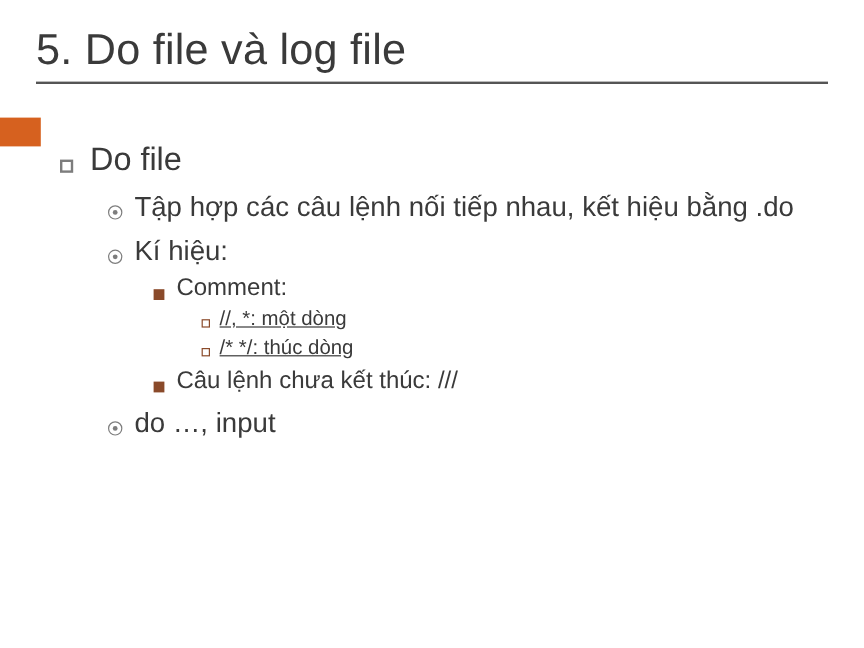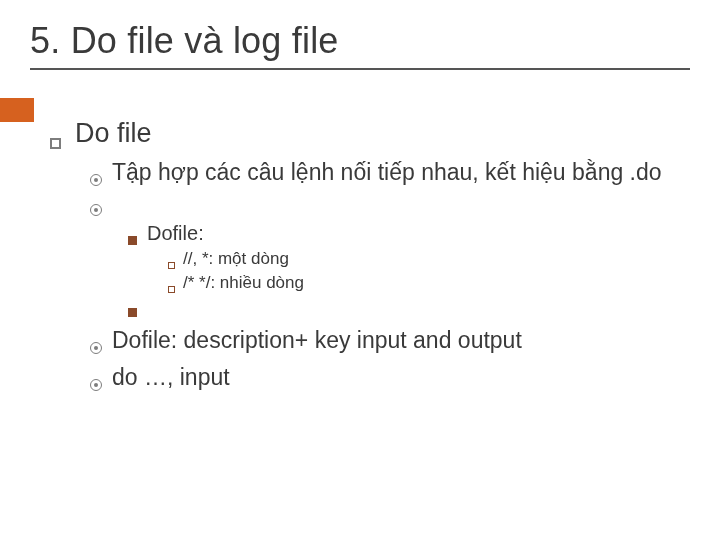--- a/index.html
+++ b/index.html
@@ -2,33 +2,33 @@
 <html><head>
 <meta charset="utf-8">
 <style>
   * { margin: 0; padding: 0; box-sizing: border-box; }
   html, body { width: 720px; height: 540px; background: #fff; font-family: "Segoe UI", Arial, sans-serif; color: #3a3a3a; }
   .slide { width: 720px; height: 540px; position: relative; padding: 20px 30px 30px 30px; }
   .title-wrap { border-bottom: 2px solid #555; padding-bottom: 6px; margin-bottom: 18px; }
   .title { font-size: 36px; font-weight: 400; color: #3a3a3a; letter-spacing: 0.2px; }
   .accent-bar { position: absolute; left: 0; top: 98px; width: 34px; height: 24px; background: #d6611f; }
   .content { margin-top: 48px; padding-left: 20px; }
-  .row { display: flex; align-items: flex-end; }
+  .row { display: flex; align-items: center; }
   .b-square { display:inline-block; width: 11px; height: 11px; border: 2px solid #7d7d7d; margin-top: 10px; margin-right: 14px; flex-shrink:0; }
   .b-circledot { display:inline-block; width: 12px; height: 12px; border: 1.5px solid #7d7d7d; border-radius: 50%; margin-top: 8px; margin-right: 10px; flex-shrink:0; position: relative; }
   .b-circledot::after { content:""; position:absolute; width:4px; height:4px; background:#7d7d7d; border-radius:50%; top:50%; left:50%; transform:translate(-50%,-50%); }
   .b-solidsq { display:inline-block; width:9px; height:9px; background:#8a4a2a; margin-top:9px; margin-right:10px; flex-shrink:0; }
   .b-tinyhollow { display:inline-block; width:7px; height:7px; border:1.5px solid #8a4a2a; margin-top:7px; margin-right:8px; flex-shrink:0; }
   .lvl1-text { font-size: 27px; }
   .lvl2 { margin-left: 40px; margin-top: 10px; }
   .lvl2-text { font-size: 23px; }
   .lvl3 { margin-left: 78px; margin-top: 6px; }
   .lvl3-text { font-size: 20px; }
   .lvl4 { margin-left: 118px; margin-top: 4px; }
-  .lvl4-text { font-size: 17px; }
+  .lvl4-text { font-size: 17px; text-decoration: underline; }
 </style>
 </head>
 <body>
 
 <div class="slide">
   <div class="accent-bar"></div>
 
   <div class="title-wrap">
     <div class="title">5. Do file và log file</div>
   </div>
@@ -40,45 +40,43 @@
       <span class="lvl1-text">Do file</span>
     </div>
 
     <div class="row lvl2">
       <span class="b-circledot"></span>
       <span class="lvl2-text">Tập hợp các câu lệnh nối tiếp nhau, kết hiệu bằng .do</span>
     </div>
 
     <div class="row lvl2">
       <span class="b-circledot"></span>
+      <span class="lvl2-text">Kí hiệu:</span>
     </div>
 
     <div class="row lvl3">
       <span class="b-solidsq"></span>
-      <span class="lvl3-text">Dofile:</span>
+      <span class="lvl3-text">Comment:</span>
     </div>
 
     <div class="row lvl4">
       <span class="b-tinyhollow"></span>
       <span class="lvl4-text">//, *: một dòng</span>
     </div>
 
     <div class="row lvl4">
       <span class="b-tinyhollow"></span>
-      <span class="lvl4-text">/*   */: nhiều dòng</span>
+      <span class="lvl4-text">/*   */: thúc dòng</span>
     </div>
 
     <div class="row lvl3">
       <span class="b-solidsq"></span>
+      <span class="lvl3-text">Câu lệnh chưa kết thúc: ///</span>
     </div>
 
-    <div class="row lvl2">
-      <span class="b-circledot"></span>
-      <span class="lvl2-text">Dofile: description+ key input and output</span>
-    </div>
 
     <div class="row lvl2">
       <span class="b-circledot"></span>
       <span class="lvl2-text">do …, input</span>
     </div>
 
   </div>
 </div>
 
 </body></html>

